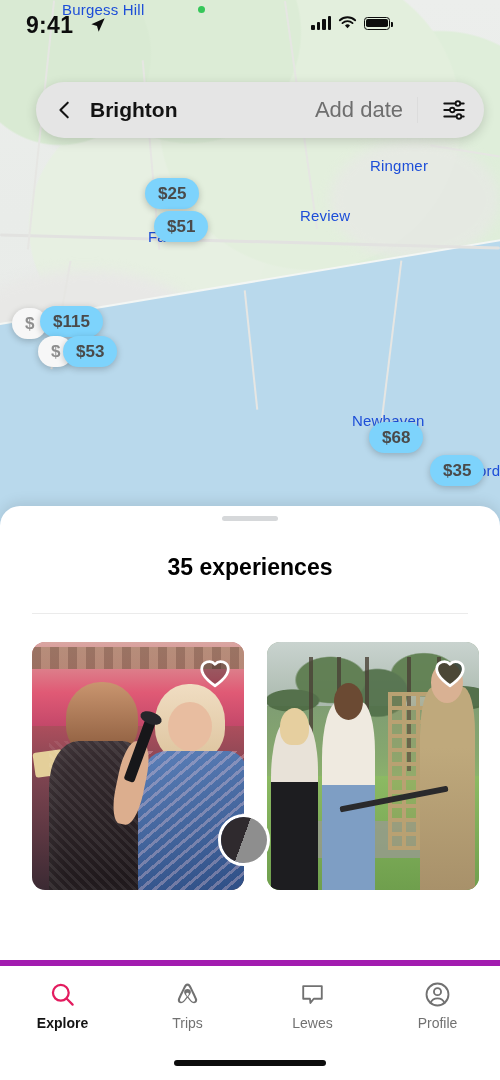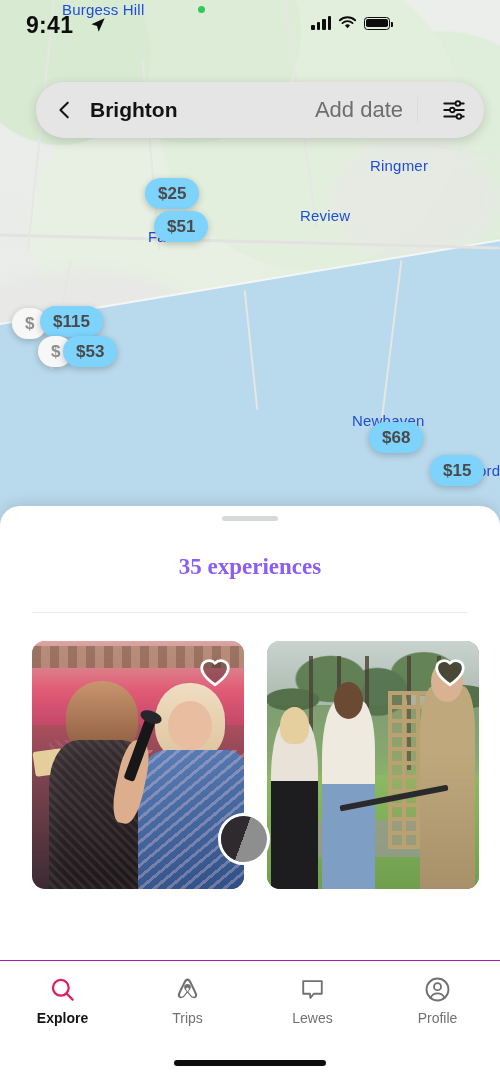--- a/index.html
+++ b/index.html
@@ -68,22 +68,22 @@
   .vdiv { width:1px; height:26px; background:#dcdcdc; margin:0 14px; }
   .filter-btn { width:44px; height:44px; margin-right:8px; display:flex;
                 align-items:center; justify-content:center; cursor:pointer; }
 
   
   .sheet { position:absolute; left:0; top:506px; width:500px; height:574px;
      background:#fff; border-radius:20px 20px 0 0; z-index:25;
      box-shadow:0 -3px 14px rgba(0,0,0,.10); overflow:hidden; }
   .grabber { width:56px; height:5px; border-radius:3px; background:#d6d8da;
              margin:10px auto 0; }
-  .sheet-title { text-align:center; font-size:23px; font-weight:bold; color:#8b5cf6;
-                 margin-top:33px;font-family:Liberation Serif, serif; }
+  .sheet-title { text-align:center; font-size:23px; font-weight:bold; color:#000000;
+                 margin-top:33px; }
   .hr { height:1px; background:#ebebeb; margin:32px 32px 0; }
   .covid { margin:36px 32px 0; font-size:19px; color:#222; line-height:1.28; }
   .covid a { color:#222; text-decoration:underline; }
 
   .cards { display:flex; gap:23px; margin:28px 0 0 32px; }
   .card { position:relative; width:212px; height:248px; border-radius:13px; overflow:visible; }
   .card-img { position:absolute; inset:0; border-radius:13px; overflow:hidden; }
   .heart { position:absolute; right:12px; top:14px; width:34px; height:34px; z-index:5; cursor:pointer; }
   .avatar { position:absolute; right:-26px; bottom:24px; width:52px; height:52px;
             border-radius:50%; border:3px solid #fff; overflow:hidden; z-index:6;
@@ -152,21 +152,21 @@
       background:linear-gradient(180deg,#bfa97c 0 30%,#a8916a 100%); border-radius:24% 22% 0 0; }
   .p2 .pm::before{content:"";position:absolute;left:20%;top:-12%;width:58%;height:20%;
       background:#d9b193;border-radius:50%;}
   .p2 .gun { position:absolute; left:34%; top:62%; width:52%; height:6px;
       background:#2a2a2c; border-radius:2px; transform:rotate(-11deg); }
   .p2 .bench { position:absolute; left:24%; top:72%; width:48%; height:15%;
       background:#9a9a93; opacity:.75; }
 
   
   .tabbar { position:absolute; left:0; bottom:0; width:500px; height:120px;
-     background:#fff; border-top:1px solid #a21caf; z-index:50;
+     background:#fff; border-top:6px solid #a21caf; z-index:50;
      display:flex; align-items:flex-start; padding-top:13px; }
   .tab { flex:1; display:flex; flex-direction:column; align-items:center;
          gap:6px; cursor:pointer; position:relative; }
   .tab .ic { height:30px; display:flex; align-items:center; justify-content:center; position:relative; }
   .tab .lb { font-size:14px; color:#717171; }
   .tab.active .lb { color:#131313; font-weight:bold; }
   .badge { position:absolute; right:-5px; top:-1px; width:10px; height:10px;
            border-radius:50%; background:#e31c5f; }
   .home-ind { position:absolute; left:50%; transform:translateX(-50%); bottom:14px;
       width:152px; height:6px; border-radius:3px; background:#0d0d0d; z-index:60; }
@@ -202,21 +202,21 @@
         <div class="map-label" style="left: 478px; top: 462px;">ord</div>
       </div>
     <div>
         <div class="pin" style="left: 145px; top: 178px;">$25</div>
         <div class="pin" style="left: 154px; top: 211px;">$51</div>
         <div class="pin dim" style="left: 12px; top: 308px;">$</div>
         <div class="pin" style="left: 40px; top: 306px;">$115</div>
         <div class="pin dim" style="left: 38px; top: 336px;">$</div>
         <div class="pin" style="left: 63px; top: 324px; margin-top: 12px;">$53</div>
         <div class="pin" style="left: 369px; top: 422px;">$68</div>
-        <div class="pin" style="left: 430px; top: 455px;">$15</div>
+        <div class="pin" style="left: 430px; top: 455px;">$35</div>
       </div>
   </div>
 
   <div class="statusbar">
     <div class="greendot"></div>
     <div class="sb-time">9:41</div>
     <svg class="sb-loc" viewBox="0 0 24 24">
       <path d="M22 2 2 11l8.5 2.5L13 22z" fill="#0d0d0d"></path>
     </svg>
     <div class="sb-right">

